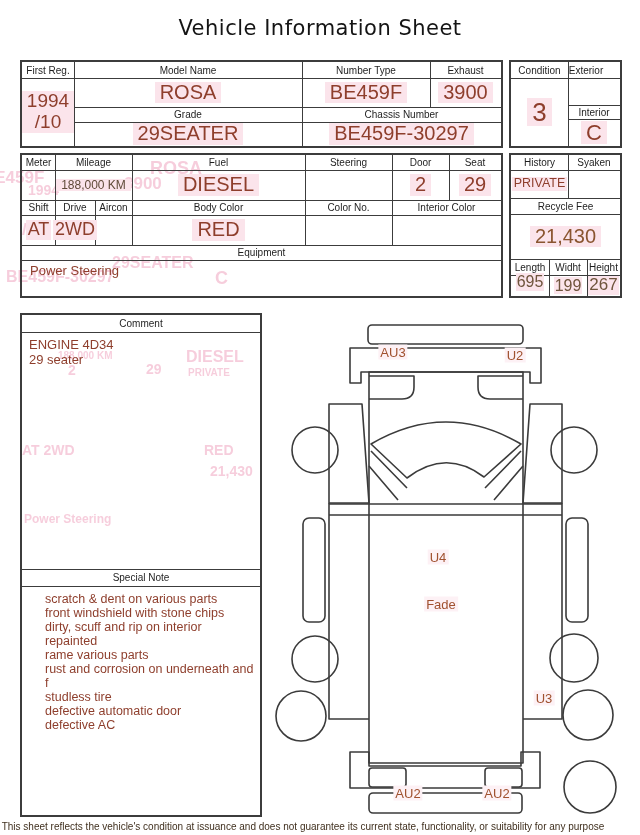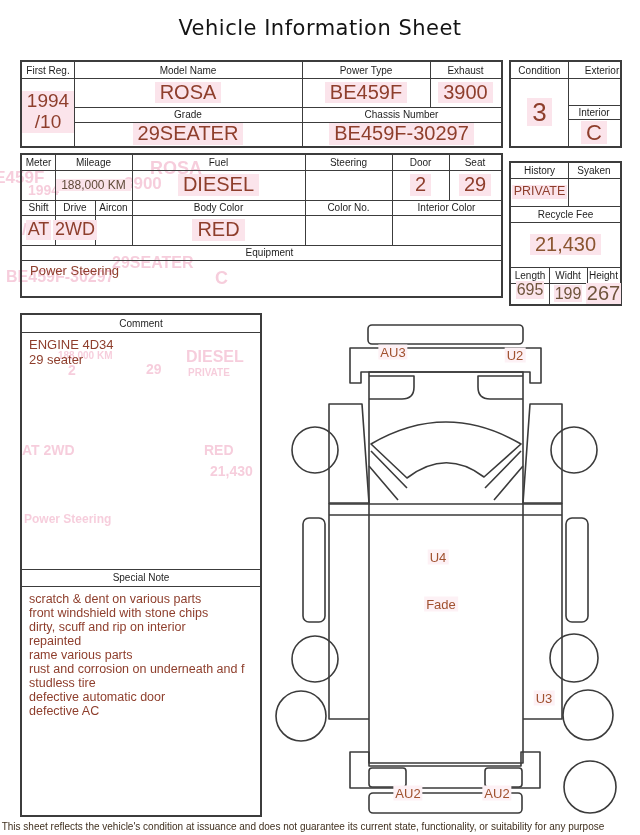--- a/index.html
+++ b/index.html
@@ -14,21 +14,21 @@
   .lbl{font-size:10px;color:var(--ink);}
   .val{color:var(--val);}
   .hl{background:var(--hl);padding:0 5px;line-height:1.08;white-space:nowrap;}
   .stack{display:flex;flex-direction:column;align-items:center;}
   #ghost-layer{position:absolute;left:0;top:0;width:640px;height:835px;z-index:1;pointer-events:none;}
   .ghost{position:absolute;color:var(--ghost);opacity:.55;white-space:nowrap;font-weight:bold;}
   #diagram{position:absolute;left:270px;top:310px;width:370px;height:507px;z-index:2;}
   .dmg{position:absolute;transform:translate(-50%,-50%);font-size:13px;color:var(--diagram);
        background:#fdf1f5;padding:0 2px;white-space:nowrap;}
   .cline{font-size:13px;line-height:15px;color:var(--val);}
-  .nline{font-size:12.5px;line-height:14px;color:var(--val);}
+  .nline{font-size:12.5px;line-height:14px;color:var(--val);margin-left:16px;}
   #disclaimer{position:absolute;left:0;top:821px;width:606px;text-align:center;
               font-size:10px;color:var(--disclaimer);}
   .eq-val{justify-content:flex-start;align-items:flex-start;padding:3px 0 0 8px;font-size:13px;}
 </style>
 </head>
 <body>
 
 <div id="page">
 
   <div id="ghost-layer">
@@ -67,21 +67,21 @@
           <span>1994</span>
           <span>/10</span>
         </span>
     </div>
 
     <div class="cell lbl" style="left:52px;top:0;width:228px;height:16px;">Model Name</div>
     <div class="cell val" style="left:52px;top:16px;width:228px;height:29px;font-size:20px;">
         <span class="hl">ROSA</span>
       </div>
 
-    <div class="cell lbl" style="left:280px;top:0;width:128px;height:16px;">Power Type</div>
+    <div class="cell lbl" style="left:280px;top:0;width:128px;height:16px;">Number Type</div>
     <div class="cell val" style="left:280px;top:16px;width:128px;height:29px;font-size:20px;">
         <span class="hl">BE459F</span>
       </div>
 
     <div class="cell lbl" style="left:408px;top:0;width:71px;height:16px;">Exhaust</div>
     <div class="cell val" style="left:408px;top:16px;width:71px;height:29px;font-size:20px;">
         <span class="hl">3900</span>
       </div>
 
     <div class="cell lbl" style="left:52px;top:45px;width:228px;height:15px;">Grade</div>
@@ -98,21 +98,21 @@
   <div class="box" style="left:509px;top:60px;width:113px;height:88px;">
     <div class="vline" style="left:57px;top:0;height:84px;"></div>
     <div class="hline" style="left:0;right:0;top:16px;"></div>
     <div class="hline" style="left:57px;right:0;top:43px;"></div>
     <div class="hline" style="left:57px;right:0;top:57px;"></div>
 
     <div class="cell lbl" style="left:0;top:0;width:57px;height:16px;text-align:center;">Condition</div>
     <div class="cell val" style="left:0;top:16px;width:57px;height:68px;font-size:26px;">
         <span class="hl">3</span>
       </div>
-    <div class="cell lbl" style="left:73px;top:0;width:36px;height:16px;">Exterior</div>
+    <div class="cell lbl" style="left:57px;top:0;width:36px;height:16px;">Exterior</div>
     <div class="cell val" style="left:57px;top:16px;width:52px;height:27px;"></div>
     <div class="cell lbl" style="left:57px;top:43px;width:52px;height:14px;">Interior</div>
     <div class="cell val" style="left:57px;top:57px;width:52px;height:27px;font-size:22px;">
         <span class="hl">C</span>
       </div>
   </div>
 
   <div class="box" style="left:20px;top:153px;width:483px;height:145px;">
     <div class="hline" style="left:0;right:0;top:15px;"></div>
     <div class="hline" style="left:0;right:0;top:45px;"></div>
@@ -159,25 +159,25 @@
     <div class="cell val" style="left:73px;top:60px;width:37px;height:30px;"></div>
     <div class="cell lbl" style="left:110px;top:45px;width:173px;height:15px;">Body Color</div>
     <div class="cell val" style="left:110px;top:60px;width:173px;height:30px;font-size:20px;">
         <span class="hl">RED</span>
       </div>
     <div class="cell lbl" style="left:283px;top:45px;width:87px;height:15px;">Color No.</div>
     <div class="cell val" style="left:283px;top:60px;width:87px;height:30px;"></div>
     <div class="cell lbl" style="left:370px;top:45px;width:109px;height:15px;">Interior Color</div>
     <div class="cell val" style="left:370px;top:60px;width:109px;height:30px;"></div>
 
-    <div class="cell lbl" style="left:8px;top:90px;width:479px;height:15px;">Equipment</div>
+    <div class="cell lbl" style="left:0;top:90px;width:479px;height:15px;">Equipment</div>
     <div class="cell val eq-val" style="left:0;top:105px;width:479px;height:36px;">Power Steering</div>
   </div>
 
-  <div class="box" style="left:509px;top:153px;width:113px;height:145px;margin-top:8px;">
+  <div class="box" style="left:509px;top:153px;width:113px;height:145px;">
     <div class="hline" style="left:0;right:0;top:15px;"></div>
     <div class="hline" style="left:0;right:0;top:43px;"></div>
     <div class="hline" style="left:0;right:0;top:59px;"></div>
     <div class="hline" style="left:0;right:0;top:104px;"></div>
     <div class="hline" style="left:0;right:0;top:120px;"></div>
     <div class="vline" style="left:57px;top:0;height:43px;"></div>
     <div class="vline" style="left:38px;top:104px;height:37px;"></div>
     <div class="vline" style="left:76px;top:104px;height:37px;"></div>
 
     <div class="cell lbl" style="left:0;top:0;width:57px;height:15px;">History</div>
@@ -194,21 +194,21 @@
 
     <div class="cell lbl" style="left:0;top:104px;width:38px;height:16px;">Length</div>
     <div class="cell lbl" style="left:38px;top:104px;width:38px;height:16px;">Widht</div>
     <div class="cell lbl" style="left:76px;top:104px;width:33px;height:16px;">Height</div>
     <div class="cell" style="left:0;top:120px;width:38px;height:14px;font-size:16px;color:var(--dim);">
         <span class="hl" style="padding:0 1px;">695</span>
       </div>
     <div class="cell" style="left:38px;top:120px;width:38px;height:21px;font-size:16px;color:var(--dim);">
         <span class="hl" style="padding:0 1px;">199</span>
       </div>
-    <div class="cell" style="left:76px;top:120px;width:33px;height:21px;font-size:20px;color:var(--dim);">
+    <div class="cell" style="left:76px;top:120px;width:33px;height:21px;font-size:17px;color:var(--dim);">
         <span class="hl" style="padding:0 1px;">267</span>
       </div>
   </div>
 
   <div class="box" style="left:20px;top:313px;width:242px;height:504px;">
     <div class="cell lbl" style="left:0;top:0;width:238px;height:17px;">Comment</div>
     <div class="hline" style="left:0;right:0;top:17px;"></div>
     <div id="comment-lines" style="position:absolute;left:7px;top:22px;width:226px;">
         <div class="cline">ENGINE 4D34</div>
         <div class="cline">29 seater</div>

